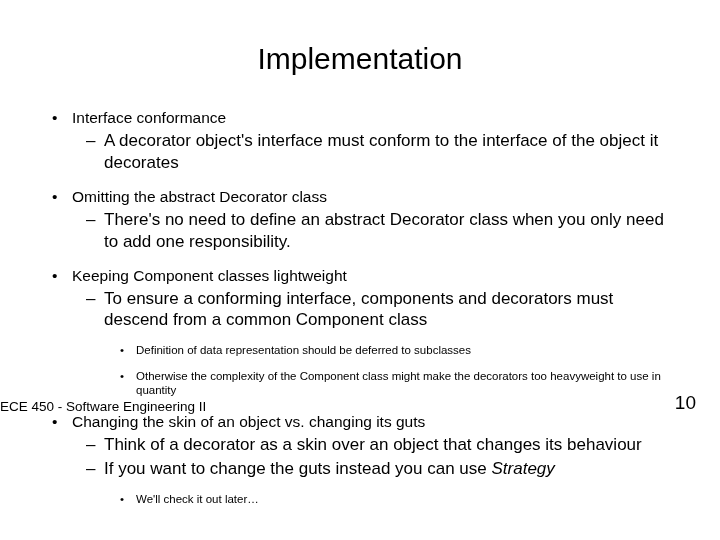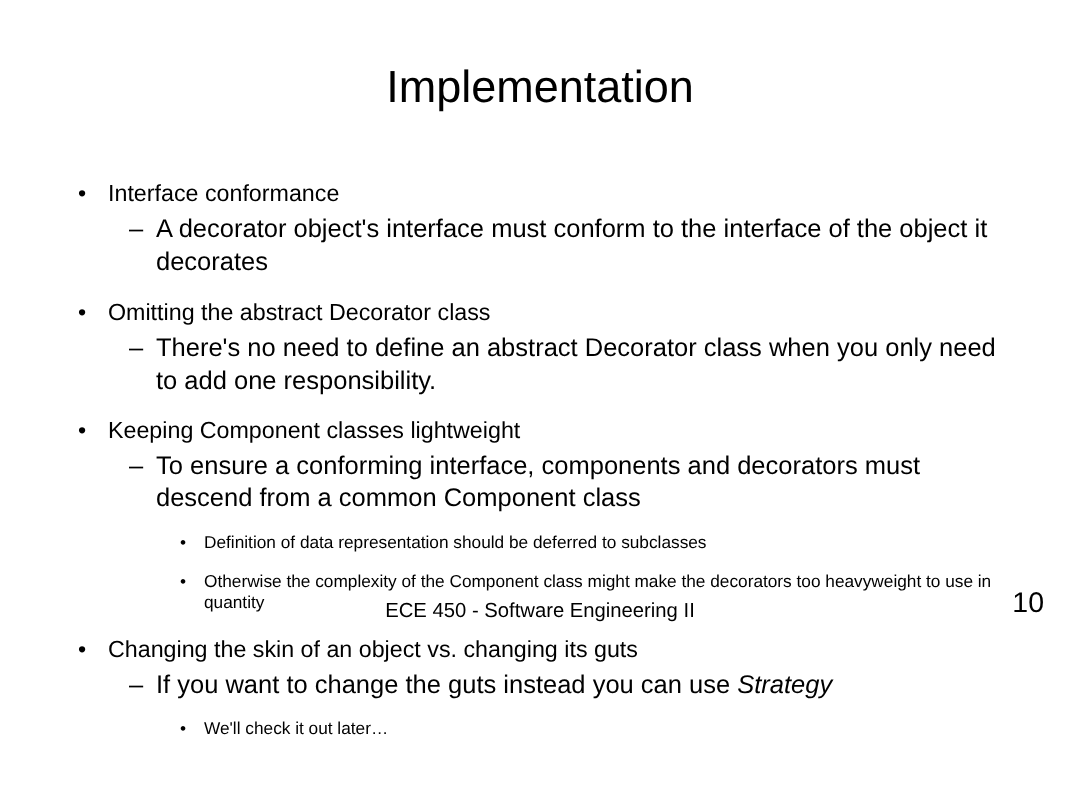--- a/index.html
+++ b/index.html
@@ -23,21 +23,21 @@
     position: absolute;
     top: 42px;
     left: 0;
     width: 720px;
     text-align: center;
     font-size: 30px;
     font-weight: 400;
   }
   .body {
     position: absolute;
-    top: 120px;
+    top: 108px;
     left: 52px;
     width: 620px;
     font-size: 13.5px;
     line-height: 1.25;
   }
   .l1 {
     position: relative;
     padding-left: 20px;
     margin-top: 14px;
     font-size: 15.5px;
@@ -73,21 +73,21 @@
     left: 68px;
     top: 0;
   }
   .spacer-after { margin-bottom: 14px; }
   .italic { font-style: italic; }
   .footer {
     position: absolute;
     bottom: 18px;
     left: 0;
     width: 720px;
-    text-align: center;
+    text-align: left;
     font-size: 13.5px;
   }
   .pagenum {
     position: absolute;
     bottom: 18px;
     right: 24px;
     font-size: 19px;
   }
 </style>
 </head>
@@ -104,20 +104,21 @@
 
     <div class="l1">Omitting the abstract Decorator class</div>
     <div class="l2 spacer-after">There's no need to define an abstract Decorator class when you only need to add one responsibility.</div>
 
     <div class="l1">Keeping Component classes lightweight</div>
     <div class="l2">To ensure a conforming interface, components and decorators must descend from a common Component class</div>
     <div class="l3">Definition of data representation should be deferred to subclasses</div>
     <div class="l3 spacer-after">Otherwise the complexity of the Component class might make the decorators too heavyweight to use in quantity</div>
 
     <div class="l1">Changing the skin of an object vs. changing its guts</div>
+    <div class="l2">Think of a decorator as a skin over an object that changes its behaviour</div>
     <div class="l2">
       <span>If you want to change the guts instead you can use </span><span class="italic">Strategy</span>
     </div>
     <div class="l3">We'll check it out later…</div>
 
   </div>
 
   <div class="footer">ECE 450 - Software Engineering II</div>
   <div class="pagenum">10</div>
 

